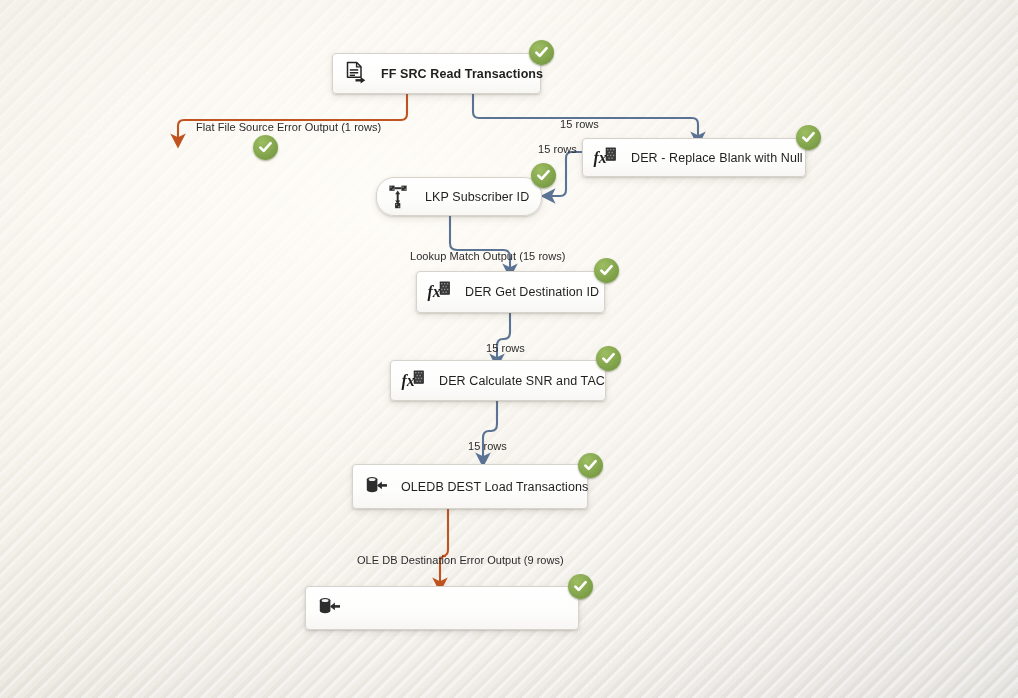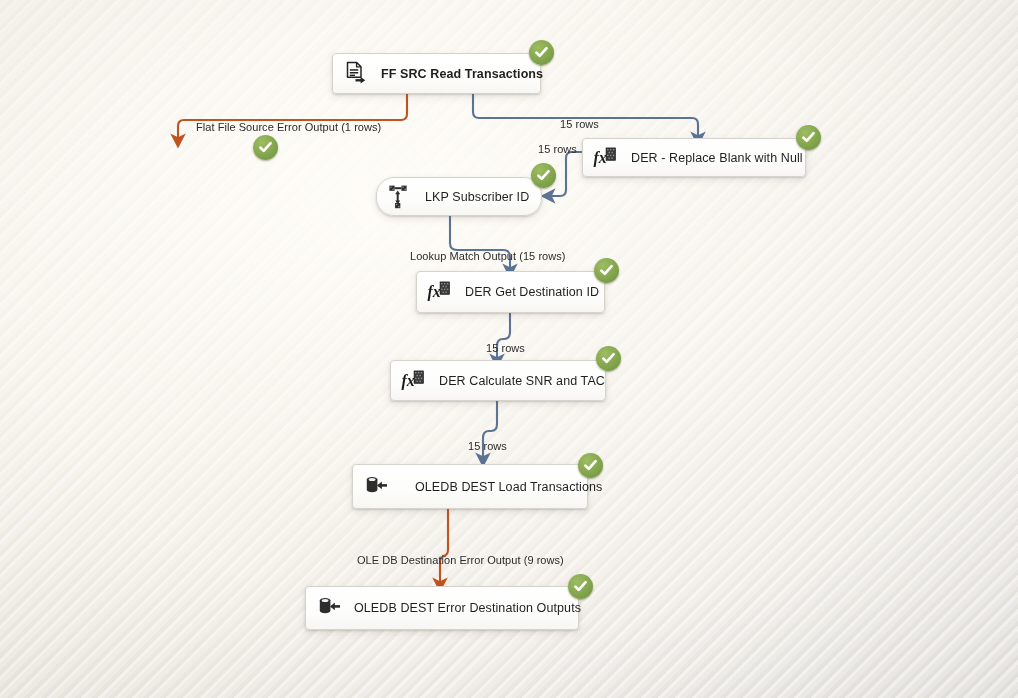--- a/index.html
+++ b/index.html
@@ -274,21 +274,21 @@
       </svg>
     </span>
     <span class="node-label">DER Calculate SNR and TAC</span>
   </div>
   <div class="badge" style="left:596px; top:346px;">
     <svg width="17" height="17" viewBox="0 0 17 17">
         <path d="M3.4,8.6 L6.7,11.9 L13.6,4.2" fill="none" stroke="#ffffff" stroke-width="2.7" stroke-linecap="round" stroke-linejoin="round"></path>
       </svg>
   </div>
 
-  <div class="node" style="left:352px; top:464px; width:236px; height:45px;gap:14px;">
+  <div class="node" style="left:352px; top:464px; width:236px; height:45px;">
     <span class="node-icon">
       <svg width="25" height="22" viewBox="0 0 25 22">
         <ellipse cx="8.1" cy="5.4" rx="5.3" ry="2.5" fill="#2d2d2d"></ellipse>
         <path d="M2.8,5.4 v10.4 c0,1.4 2.4,2.5 5.3,2.5 s5.3,-1.1 5.3,-2.5 v-10.4" fill="#2d2d2d"></path>
         <ellipse cx="8.1" cy="5.4" rx="3.4" ry="1.5" fill="#f2f2f2"></ellipse>
         <path d="M14.6,11.4 h8.4" stroke="#2d2d2d" stroke-width="2.6" fill="none"></path>
         <path d="M17.9,7.6 L13.0,11.4 L17.9,15.2 Z" fill="#2d2d2d"></path>
       </svg>
     </span>
     <span class="node-label">OLEDB DEST Load Transactions</span>
@@ -302,21 +302,20 @@
   <div class="node" style="left:305px; top:586px; width:274px; height:44px;">
     <span class="node-icon">
       <svg width="25" height="22" viewBox="0 0 25 22">
         <ellipse cx="8.1" cy="5.4" rx="5.3" ry="2.5" fill="#2d2d2d"></ellipse>
         <path d="M2.8,5.4 v10.4 c0,1.4 2.4,2.5 5.3,2.5 s5.3,-1.1 5.3,-2.5 v-10.4" fill="#2d2d2d"></path>
         <ellipse cx="8.1" cy="5.4" rx="3.4" ry="1.5" fill="#f2f2f2"></ellipse>
         <path d="M14.6,11.4 h8.4" stroke="#2d2d2d" stroke-width="2.6" fill="none"></path>
         <path d="M17.9,7.6 L13.0,11.4 L17.9,15.2 Z" fill="#2d2d2d"></path>
       </svg>
     </span>
-    <span class="node-label">OLEDB DEST Error Destination Outputs</span>
   </div>
   <div class="badge" style="left:568px; top:574px;">
     <svg width="17" height="17" viewBox="0 0 17 17">
         <path d="M3.4,8.6 L6.7,11.9 L13.6,4.2" fill="none" stroke="#ffffff" stroke-width="2.7" stroke-linecap="round" stroke-linejoin="round"></path>
       </svg>
   </div>
 
 </div>
 
 </body></html>

